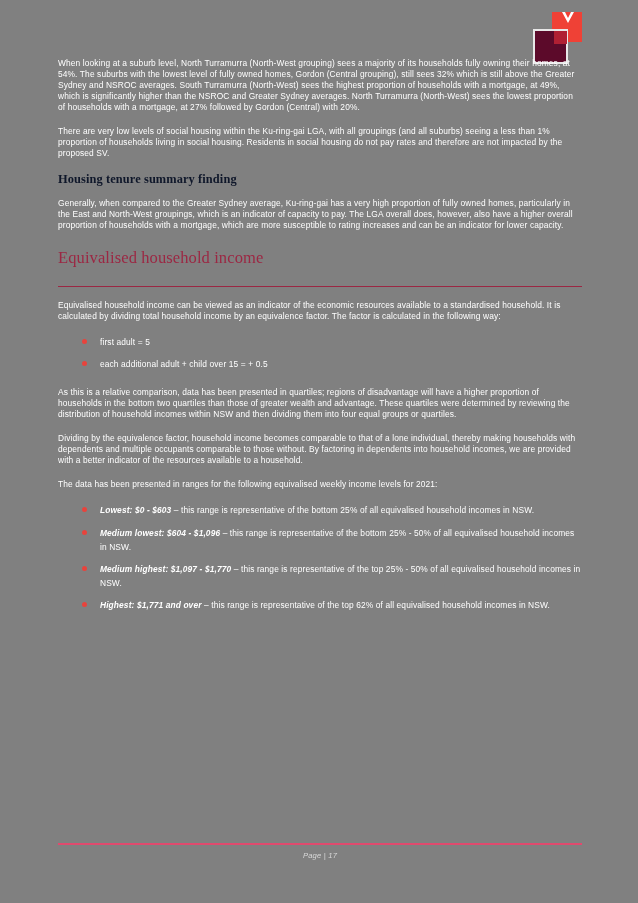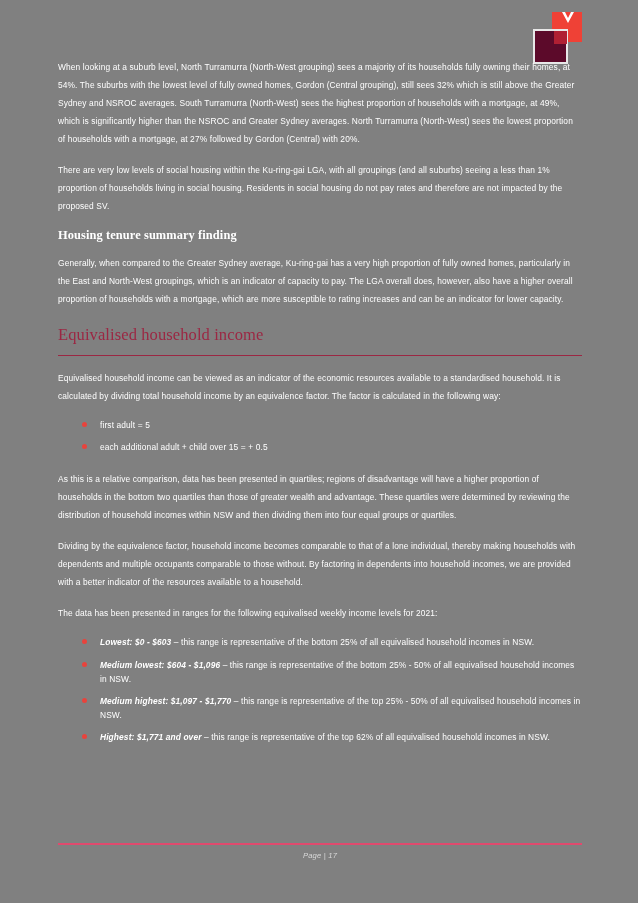--- a/index.html
+++ b/index.html
@@ -69,43 +69,43 @@
   .content {
     position: absolute;
     left: 58px;
     top: 58px;
     width: 524px;
   }
 
   p.body-text {
     margin: 0 0 13px 0;
     font-size: 8.4px;
-    line-height: 18px;
+    line-height: 11px;
     color: #ffffff;
     text-align: left;
     letter-spacing: 0.12px;
   }
 
   h3.sub-heading {
     margin: 5px 0 11px 0;
     font-family: "Liberation Serif", serif;
     font-size: 12.4px;
     font-weight: bold;
-    color: #ffffff;
+    color: #0f172a;
     letter-spacing: 0.1px;
   }
 
   h2.main-heading {
     margin: 17px 0 13px 0;
     font-family: "Liberation Serif", serif;
     font-size: 16.5px;
     font-weight: normal;
     color: #9b2743;
     letter-spacing: 0.1px;
-    padding-bottom: 10px;
+    padding-bottom: 18px;
     border-bottom: 1px solid #9b2743;
     display: block;
   }
 
   ul.bullets {
     list-style: none;
     margin: 0 0 12px 0;
     padding: 0;
   }
   ul.bullets li {

